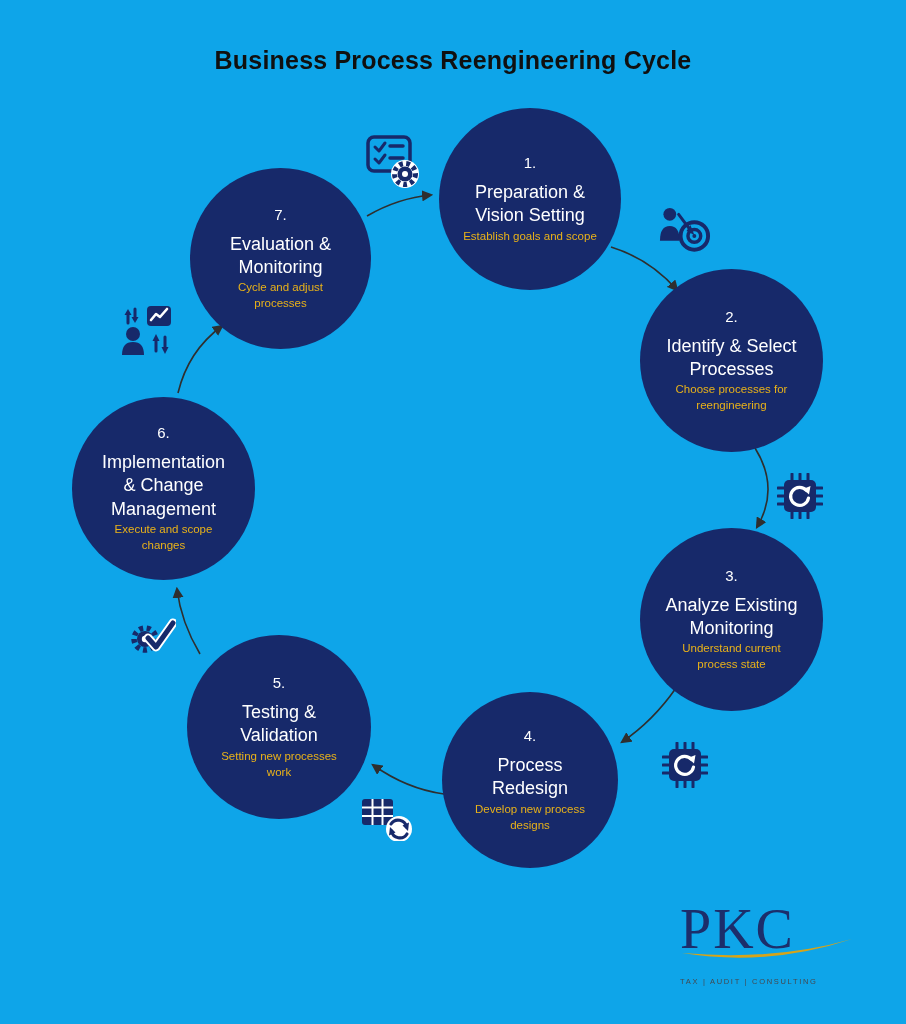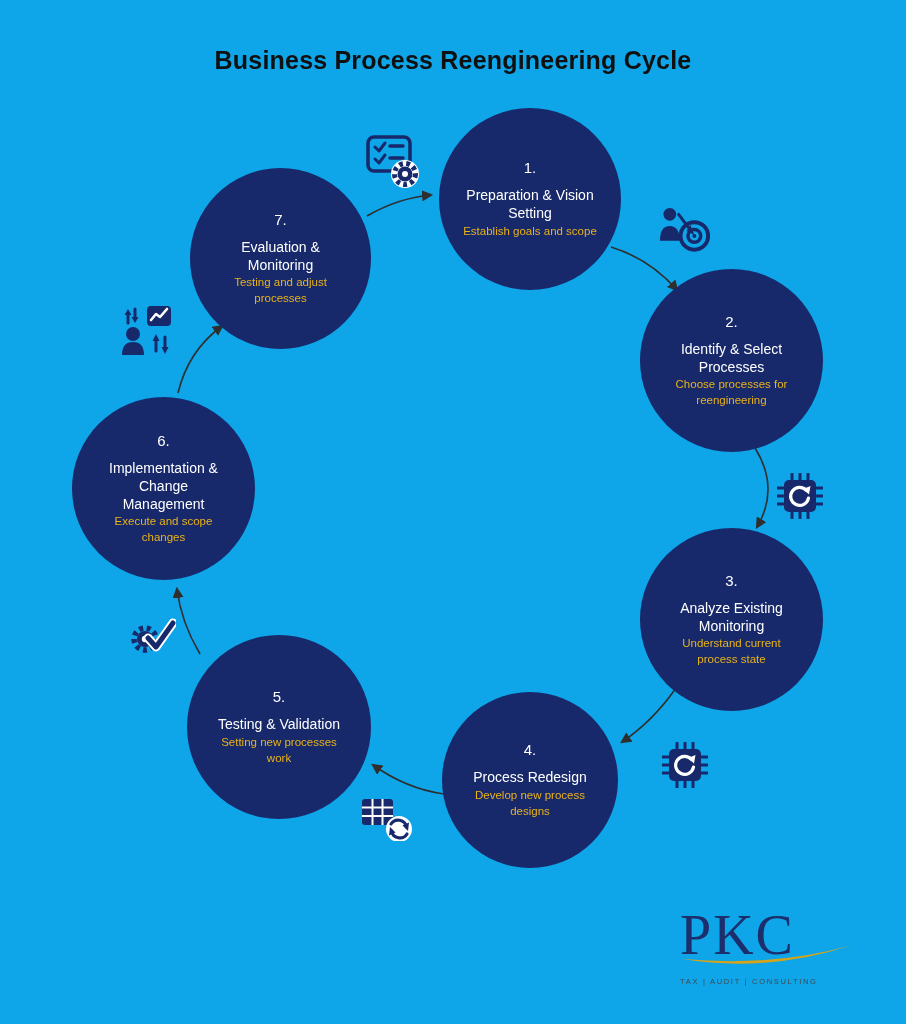--- a/index.html
+++ b/index.html
@@ -10,32 +10,32 @@
   .main-title{
     position:absolute;top:46px;left:0;width:100%;text-align:center;
     font-size:25px;font-weight:700;color:#101010;letter-spacing:.2px;
   }
   .node{
     position:absolute;border-radius:50%;background:#17296a;
     display:flex;flex-direction:column;align-items:center;justify-content:center;
     text-align:center;box-sizing:border-box;padding:0 22px;
   }
   .node .num{color:#ffffff;font-size:15px;font-weight:500;margin-bottom:10px;}
-  .node .t{color:#ffffff;font-size:14px;line-height:1.3;font-weight:500;}
+  .node .t{color:#ffffff;font-size:18px;line-height:1.3;font-weight:500;}
   .node .s{color:#e9b219;font-size:11.5px;line-height:1.4;}
   .icon{position:absolute;}
   .icon svg{display:block;width:100%;height:100%;}
   .arrows{position:absolute;left:0;top:0;width:906px;height:1024px;pointer-events:none;}
   .logo{position:absolute;right:50px;bottom:38px;width:176px;text-align:left;}
   .logo-text{
     font-family:"Liberation Serif", serif;font-size:56px;line-height:1;
     color:#1c2e6b;letter-spacing:2px;position:relative;z-index:2;
   }
   .logo-swoosh{display:block;margin:-20px auto 0;position:relative;z-index:1;}
-  .logo-tagline{font-size:7.5px;letter-spacing:1.7px;color:#44484f;margin-top:8px;white-space:nowrap;}
+  .logo-tagline{font-size:7.5px;letter-spacing:1.7px;color:#44484f;margin-top:14px;white-space:nowrap;}
 </style>
 </head>
 <body>
 
 <div class="canvas">
 
   <div class="main-title">Business Process Reengineering Cycle</div>
 
   <svg class="arrows" viewBox="0 0 906 1024">
     <defs>
@@ -84,21 +84,21 @@
 
   <div class="node" style="left:72px;top:397px;width:183px;height:183px;padding:0 26px;">
     <div class="num">6.</div>
     <div class="t">Implementation &amp; Change Management</div>
     <div class="s">Execute and scope changes</div>
   </div>
 
   <div class="node" style="left:190px;top:168px;width:181px;height:181px;">
     <div class="num">7.</div>
     <div class="t">Evaluation &amp; Monitoring</div>
-    <div class="s">Testing and adjust processes</div>
+    <div class="s">Cycle and adjust processes</div>
   </div>
 
   <div class="icon" style="left:363px;top:132px;width:58px;height:56px;" aria-label="monitor-checklist-gear-icon">
     <svg viewBox="0 0 58 56">
       <rect x="5" y="5" width="42" height="34" rx="6" fill="none" stroke="#17296a" stroke-width="3.5"></rect>
       <path d="M12 15 l4 4 l6 -8" fill="none" stroke="#17296a" stroke-width="3" stroke-linecap="round" stroke-linejoin="round"></path>
       <line x1="27" y1="14" x2="40" y2="14" stroke="#17296a" stroke-width="3.5" stroke-linecap="round"></line>
       <path d="M12 27 l4 4 l6 -8" fill="none" stroke="#17296a" stroke-width="3" stroke-linecap="round" stroke-linejoin="round"></path>
       <line x1="27" y1="26" x2="40" y2="26" stroke="#17296a" stroke-width="3.5" stroke-linecap="round"></line>
       <circle cx="42" cy="42" r="14" fill="#ffffff"></circle>

